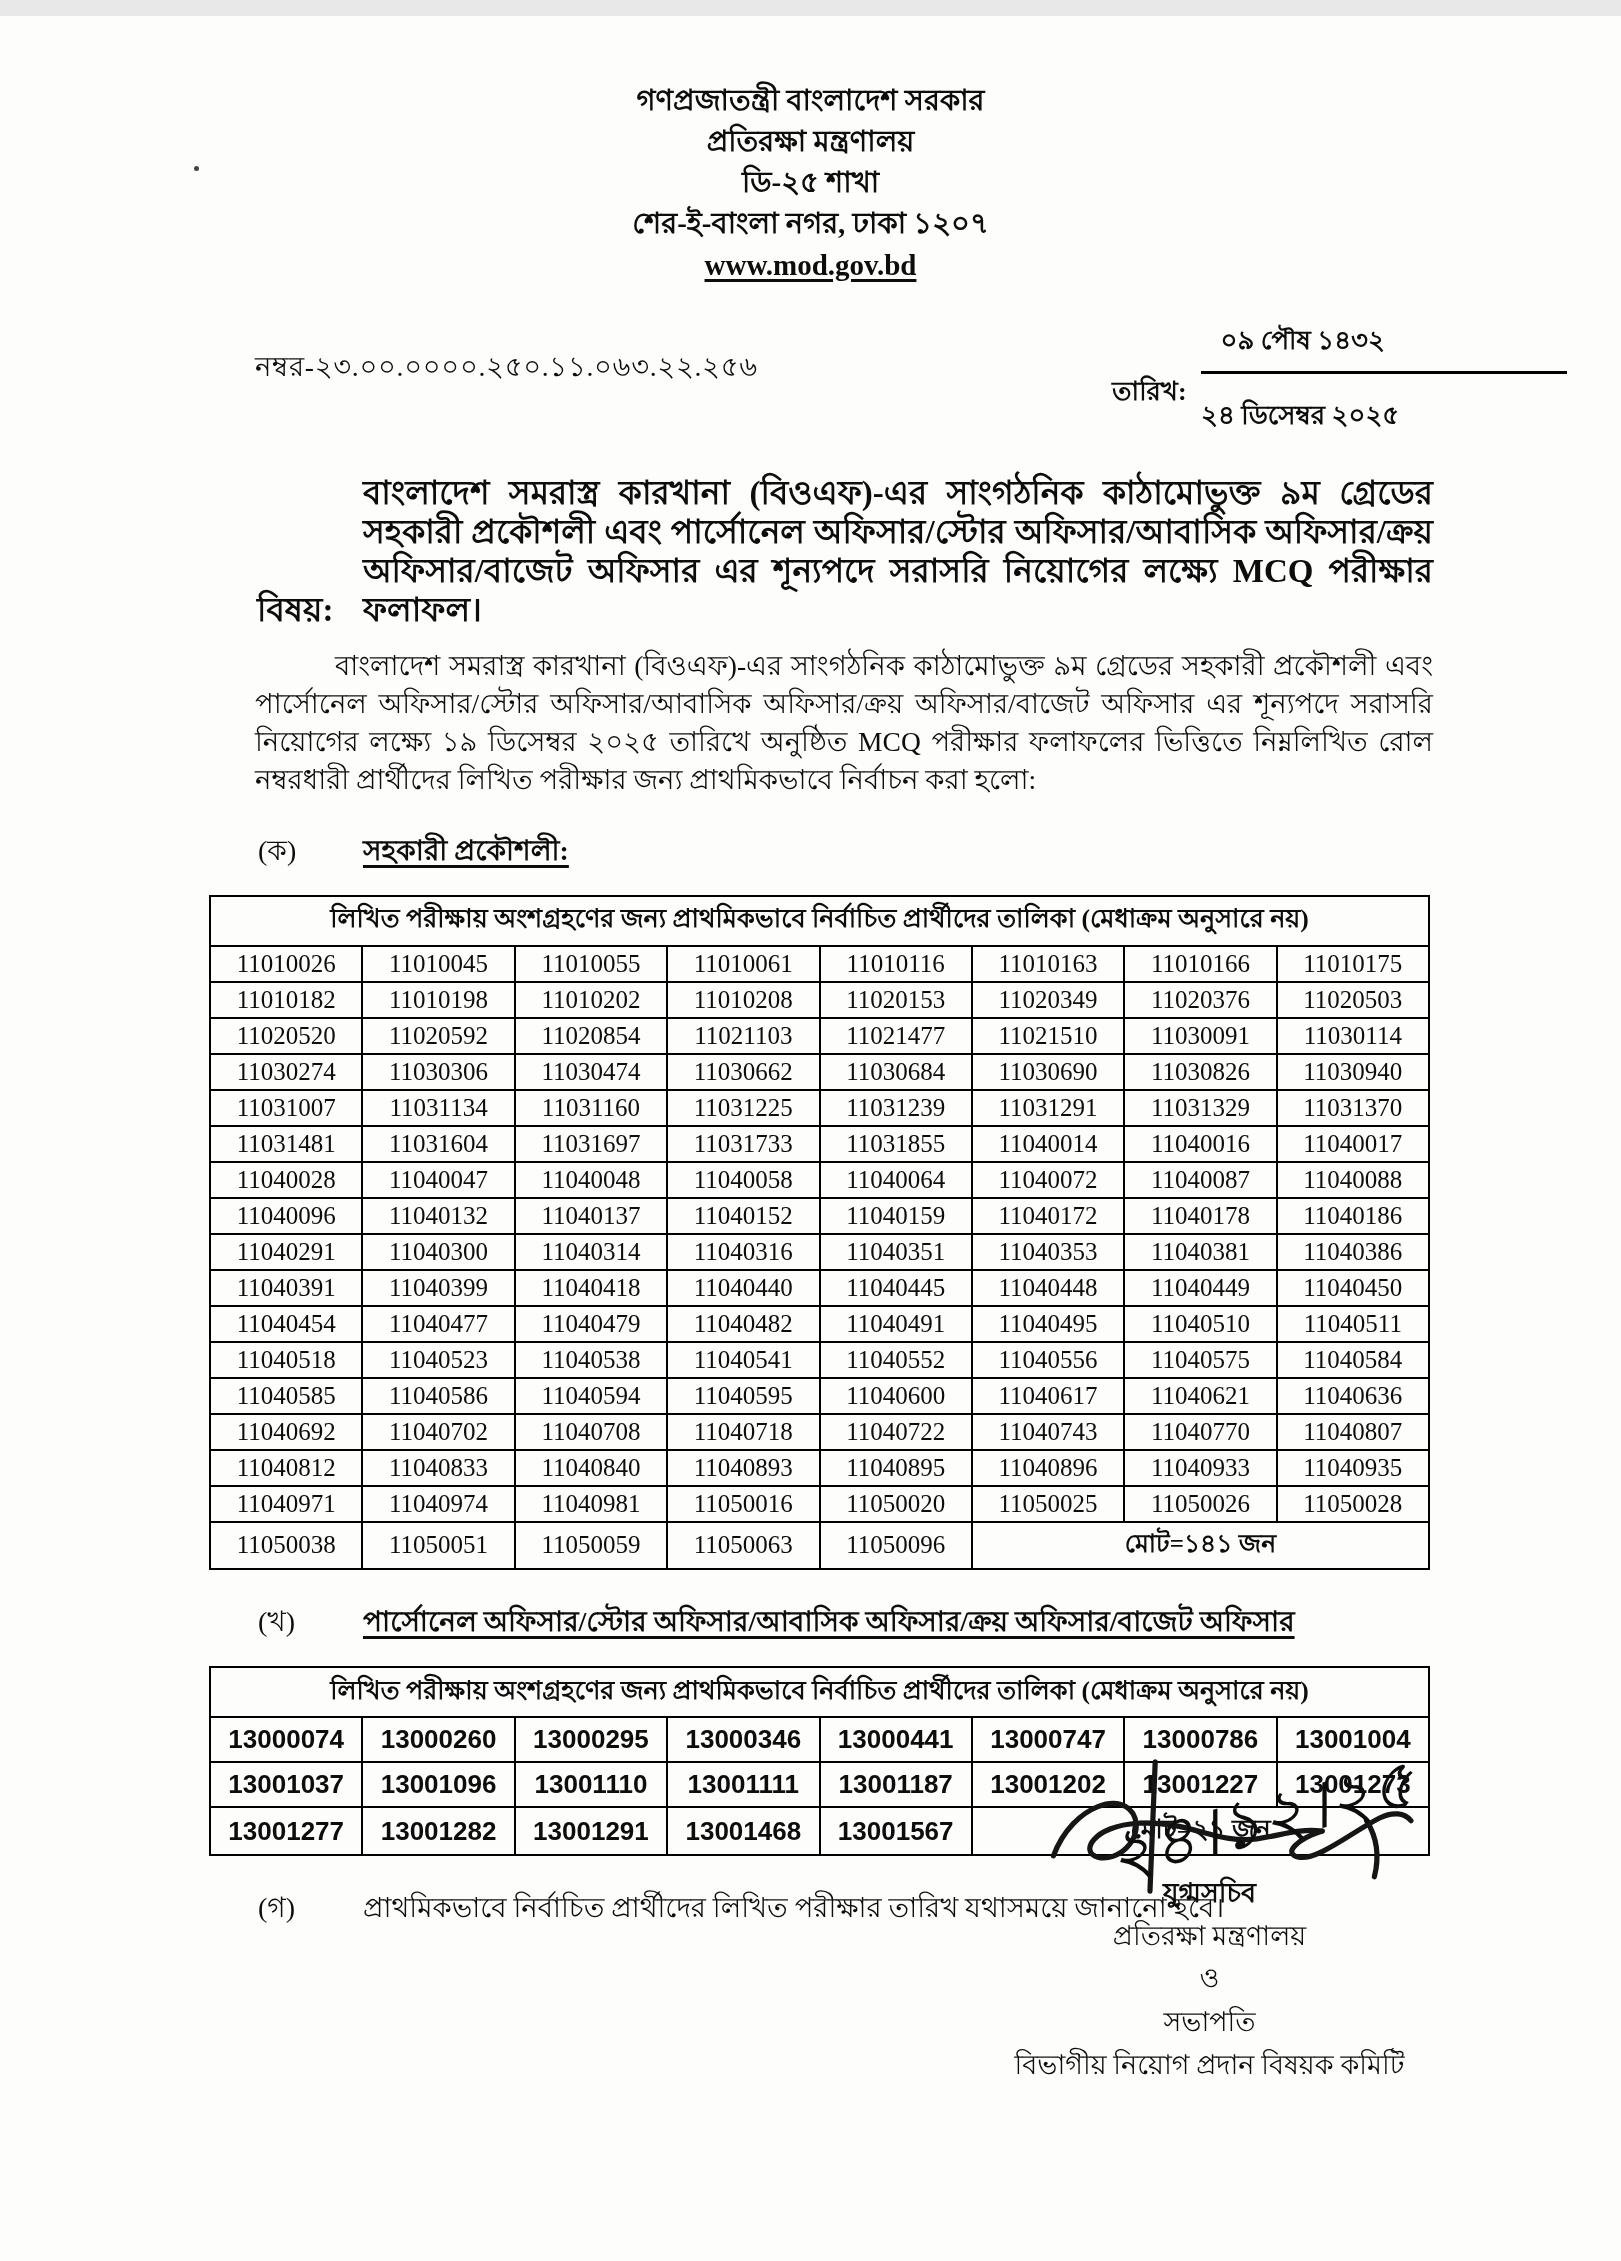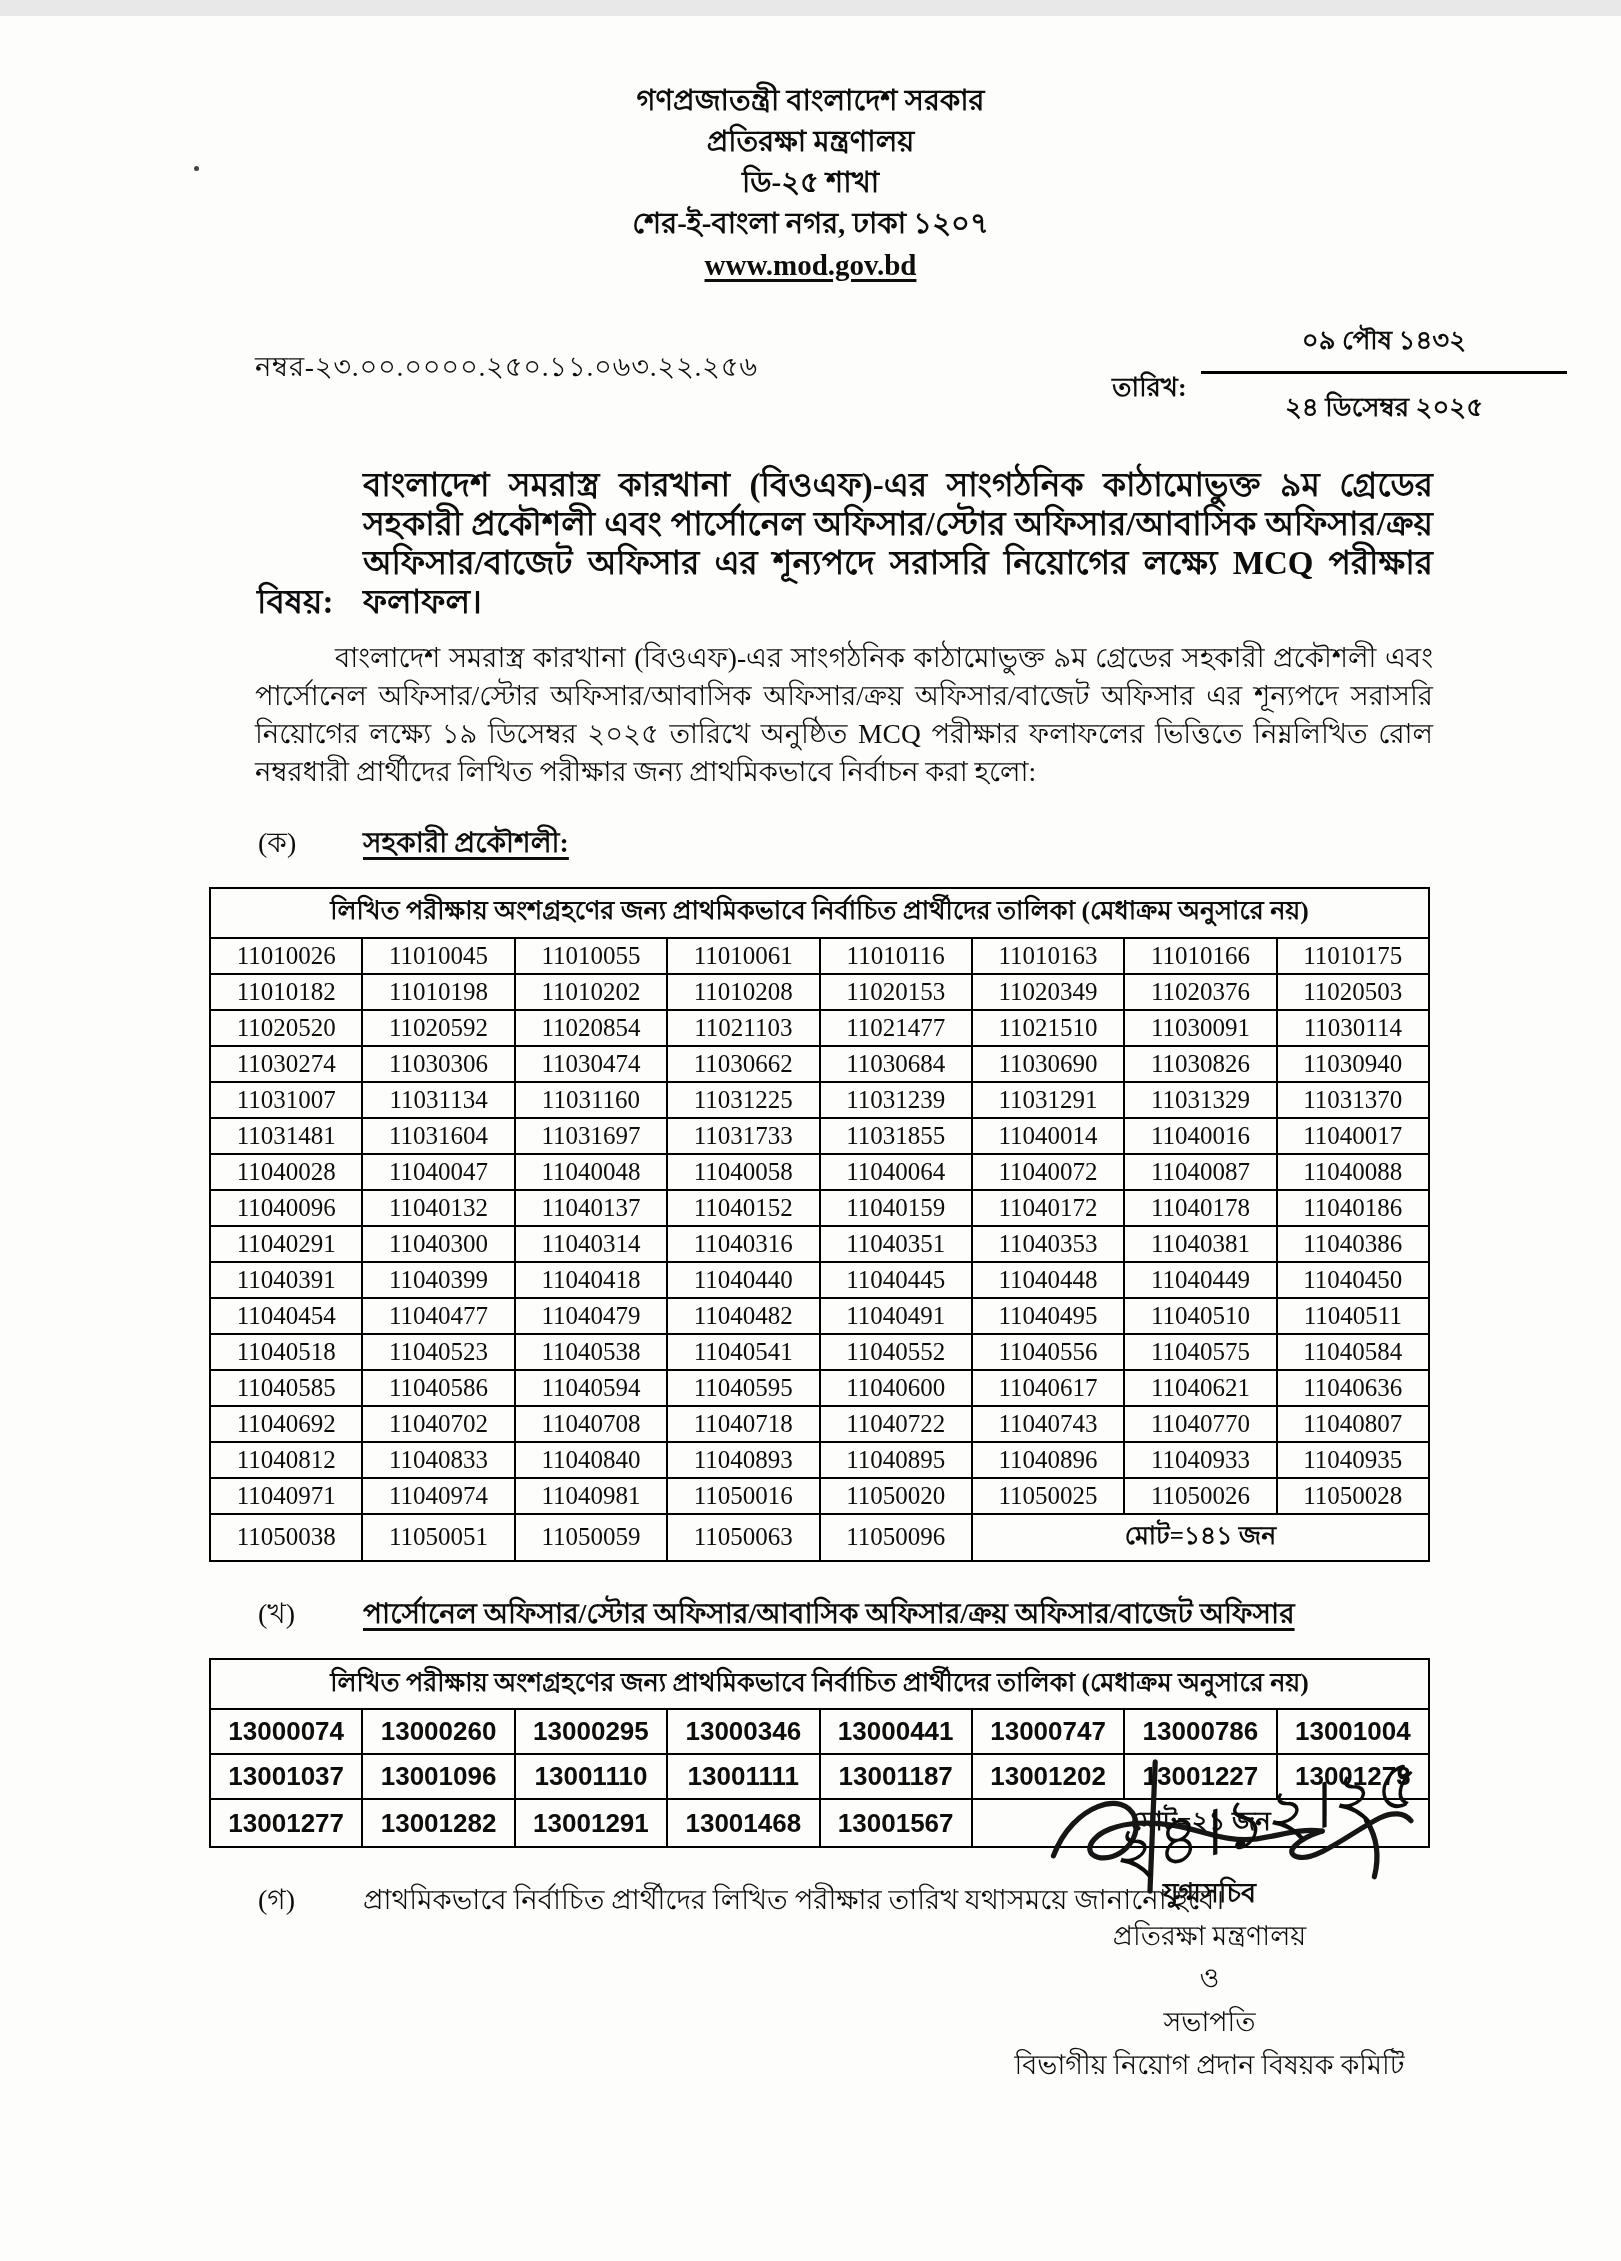--- a/index.html
+++ b/index.html
@@ -16,23 +16,23 @@
 
   
   .letterhead { padding-top:64px; text-align:center; font-weight:bold; font-size:29px; line-height:41px; }
   .letterhead .site { display:inline-block; margin-top:1.3px; text-decoration:underline; text-decoration-thickness:2.6px; text-underline-offset:3.9px; font-family:"Liberation Serif", serif; }
 
   
   .refline { display:flex; justify-content:space-between; align-items:flex-start; margin:34px 54px 0 255px; }
   .ref-number { font-size:27.5px; font-weight:normal; padding-top:26px; letter-spacing:0.7px; }
   .date-wrap { display:flex; align-items:center; gap:14.4px; font-weight:bold; font-size:26px; }
   .date-label { padding-top:27.5px; }
-  .date-stack { text-align:center; min-width:366px; }
+  .date-stack { text-align:left; min-width:366px; }
   .date-top { padding:0 19.6px 6.5px 19.6px; border-bottom:3.3px solid #000; }
-  .date-bottom { padding-top:13px; }
+  .date-bottom { padding-top:21px; }
 
   
   .subject { display:flex; margin:35px 188px 0 257px; font-weight:bold; font-size:33px; line-height:39px;align-items:flex-end; }
   .subject .marker { flex:none; width:106px; }
   .subject-text { text-align:justify; }
 
   
   .body-para { margin:17px 188px 0 255px; font-size:27.5px; line-height:38px; text-align:justify; text-indent:80px; }
 
   

